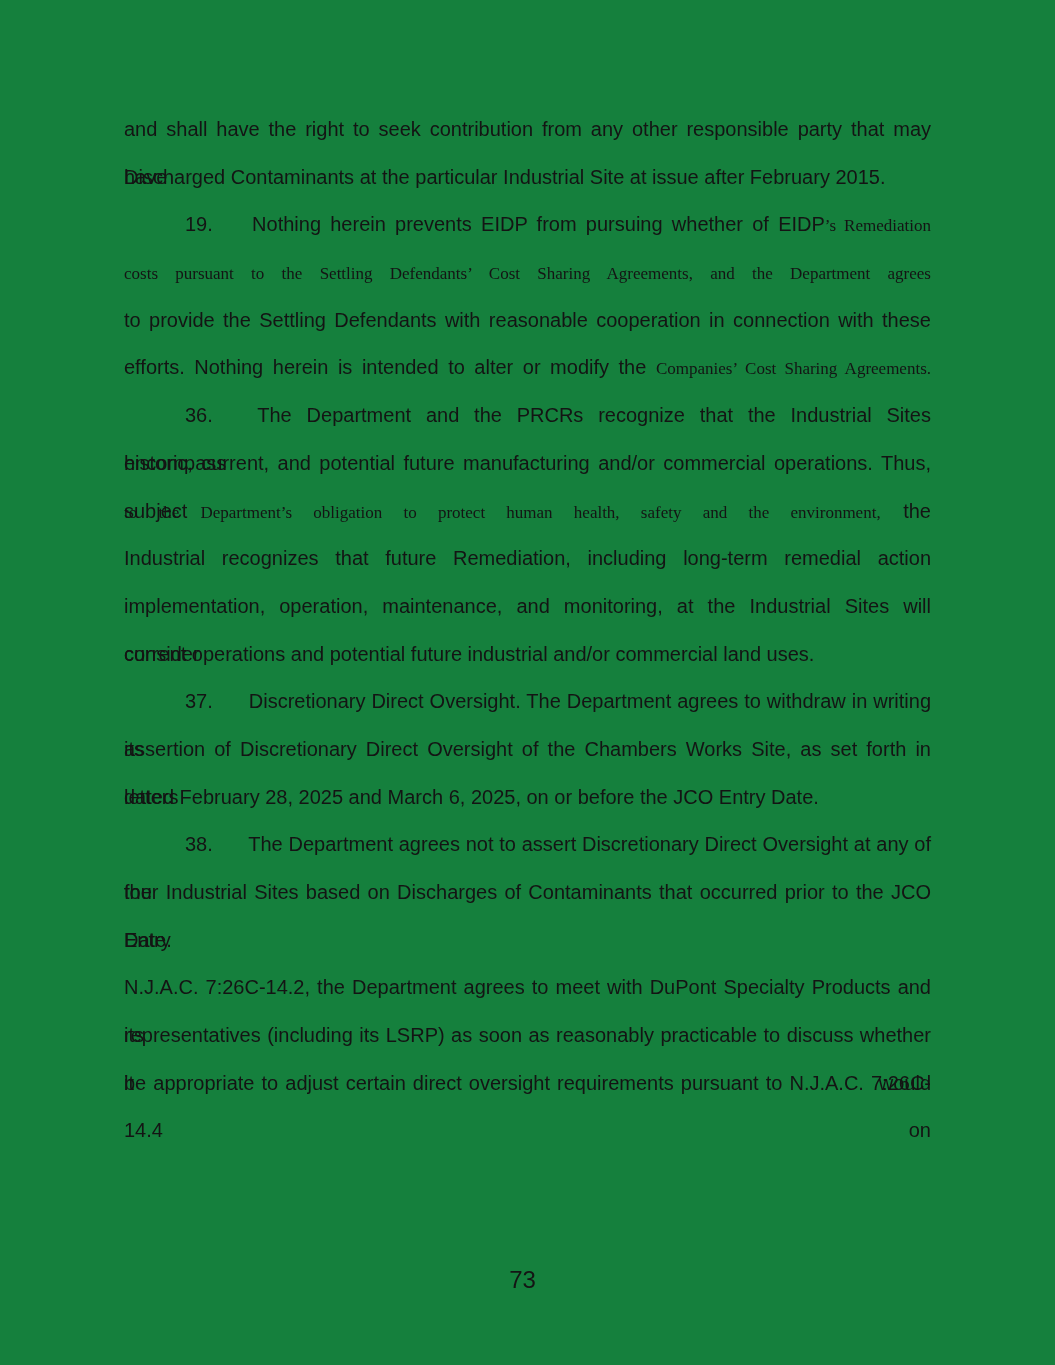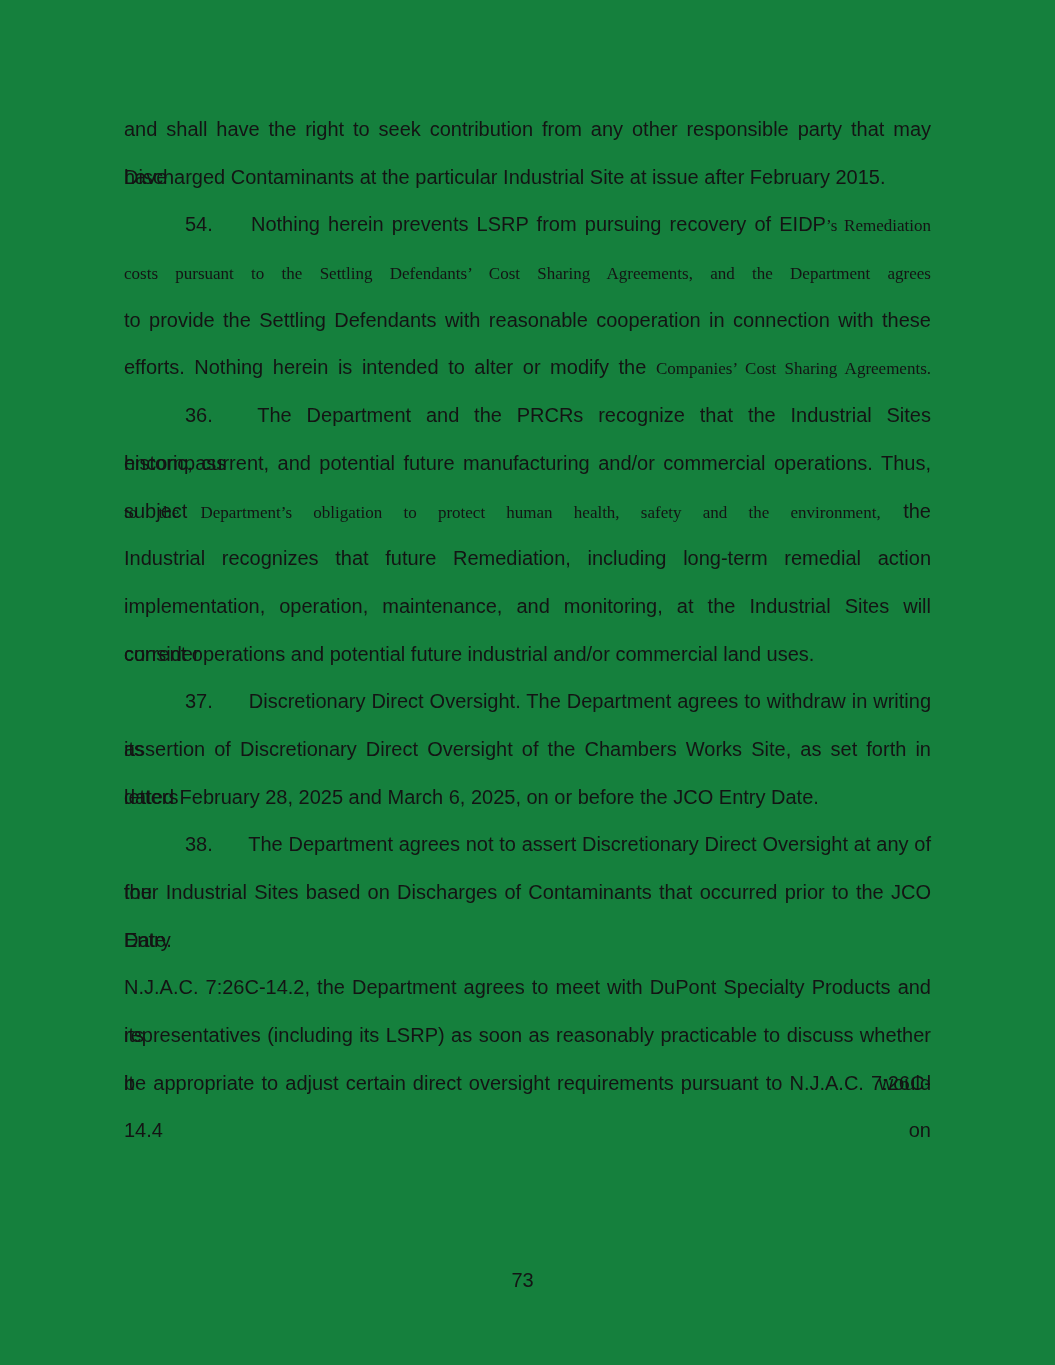--- a/index.html
+++ b/index.html
@@ -51,36 +51,36 @@
     display: inline-block;
     width: 30px;
     height: 1px;
   }
   .page-number {
     position: absolute;
     left: 0;
     right: 10px;
     top: 1266px;
     text-align: center;
-    font-size: 20px;
+    font-size: 24px;
     line-height: 28px;
     font-family: "Liberation Sans", sans-serif;
   }
 </style>
 </head>
 <body>
 
 <div class="page">
   <div class="content">
 
     <div class="line"><span class="seg sans">and shall have the right to seek contribution from any other responsible party that may have</span></div>
 
     <div class="line left"><span class="seg sans">Discharged Contaminants at the particular Industrial Site at issue after February 2015.</span></div>
 
-    <div class="line"><span class="ind"></span><span class="pnum sans">54.</span><span class="tab"></span> <span class="seg sans">Nothing herein prevents LSRP from pursuing recovery of EIDP</span><span class="seg serif">’s Remediation</span></div>
+    <div class="line"><span class="ind"></span><span class="pnum sans">19.</span><span class="tab"></span> <span class="seg sans">Nothing herein prevents EIDP from pursuing whether of EIDP</span><span class="seg serif">’s Remediation</span></div>
 
     <div class="line"><span class="seg serif">costs pursuant to the Settling Defendants’ Cost Sharing Agreements, and the Department agrees</span></div>
 
     <div class="line"><span class="seg sans">to provide the Settling Defendants with reasonable cooperation in connection with these</span></div>
 
     <div class="line"><span class="seg sans">efforts.  Nothing herein is intended to alter or modify the</span> <span class="seg serif">Companies’ Cost Sharing Agreements.</span></div>
 
     <div class="line"><span class="ind"></span><span class="pnum sans">36.</span><span class="tab"></span> <span class="seg sans">The Department and the PRCRs recognize that the Industrial Sites encompass</span></div>
 
     <div class="line"><span class="seg sans">historic, current, and potential future manufacturing and/or commercial operations.  Thus, subject</span></div>

